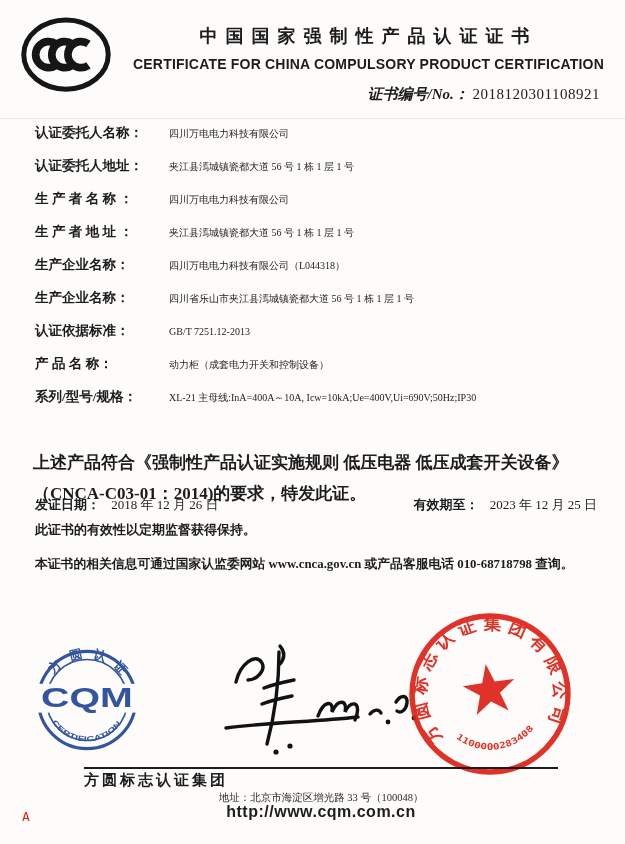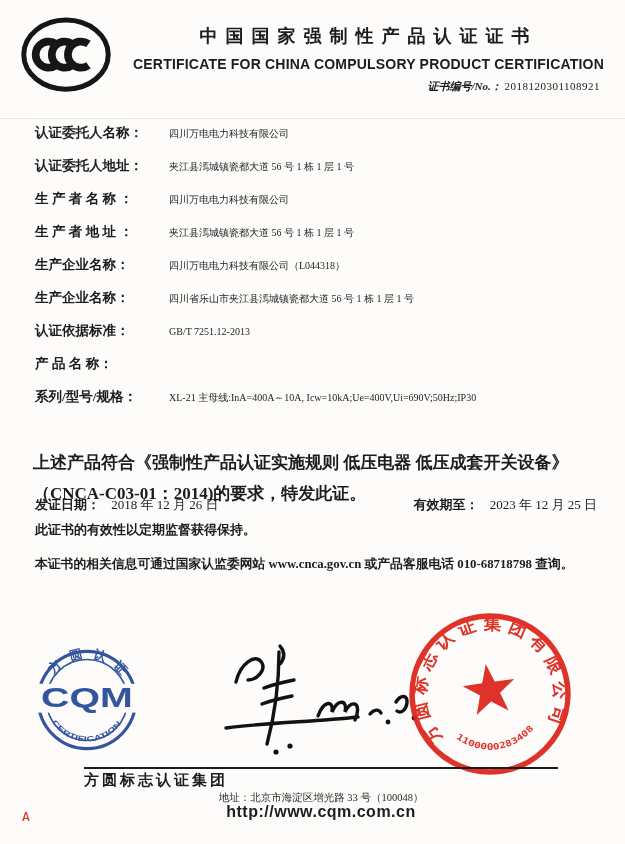--- a/index.html
+++ b/index.html
@@ -8,21 +8,21 @@
     background:#fdfcfa;overflow:hidden;
     font-family:"Liberation Serif","DejaVu Serif",serif;
     color:#1c1c1c;
   }
   
   .ccc-logo{position:absolute;left:18px;top:12px;width:96px;height:86px;}
   .title-block{position:absolute;left:118px;right:6px;top:24px;text-align:center;}
   .title-cn{font-size:18px;font-weight:700;letter-spacing:8px;white-space:nowrap;}
   .title-en{margin-top:8px;font-family:"Liberation Sans","DejaVu Sans",sans-serif;
     font-size:14px;font-weight:700;letter-spacing:.2px;white-space:nowrap;}
-  .certno-row{position:absolute;top:79px;right:25px;font-size:11px;white-space:nowrap;}
+  .certno-row{position:absolute;top:85px;right:25px;font-size:15px;white-space:nowrap;}
   .certno-label{font-weight:700;font-style:italic;}
   .certno-value{font-weight:400;letter-spacing:.5px;}
   .header-divider{position:absolute;top:118px;left:0;width:625px;height:1px;background:#eceae6;}
   
   .fields{position:absolute;top:124px;left:35px;right:22px;}
   .field-row{display:flex;align-items:baseline;margin-bottom:13px;min-height:20px;}
   .field-label{flex:0 0 128px;font-weight:700;font-size:13.5px;white-space:nowrap;}
   .field-value{font-size:10px;padding-left:6px;white-space:nowrap;}
   
   .statement{position:absolute;top:448px;left:33px;right:28px;
@@ -99,20 +99,21 @@
     <div class="field-row">
       <span class="field-label">生产企业名称：</span>
       <span class="field-value">四川省乐山市夹江县漹城镇瓷都大道 56 号 1 栋 1 层 1 号</span>
     </div>
     <div class="field-row">
       <span class="field-label">认证依据标准：</span>
       <span class="field-value">GB/T 7251.12-2013</span>
     </div>
     <div class="field-row">
       <span class="field-label">产 品 名 称：</span>
+      <span class="field-value">动力柜（成套电力开关和控制设备）</span>
     </div>
     <div class="field-row">
       <span class="field-label">系列/型号/规格：</span>
       <span class="field-value">XL-21 主母线:InA=400A～10A, Icw=10kA;Ue=400V,Ui=690V;50Hz;IP30</span>
     </div>
   </div>
 
   <div class="statement">上述产品符合《强制性产品认证实施规则 低压电器 低压成套开关设备》 （CNCA-C03-01：2014)的要求，特发此证。</div>
 
   <div class="dates">

